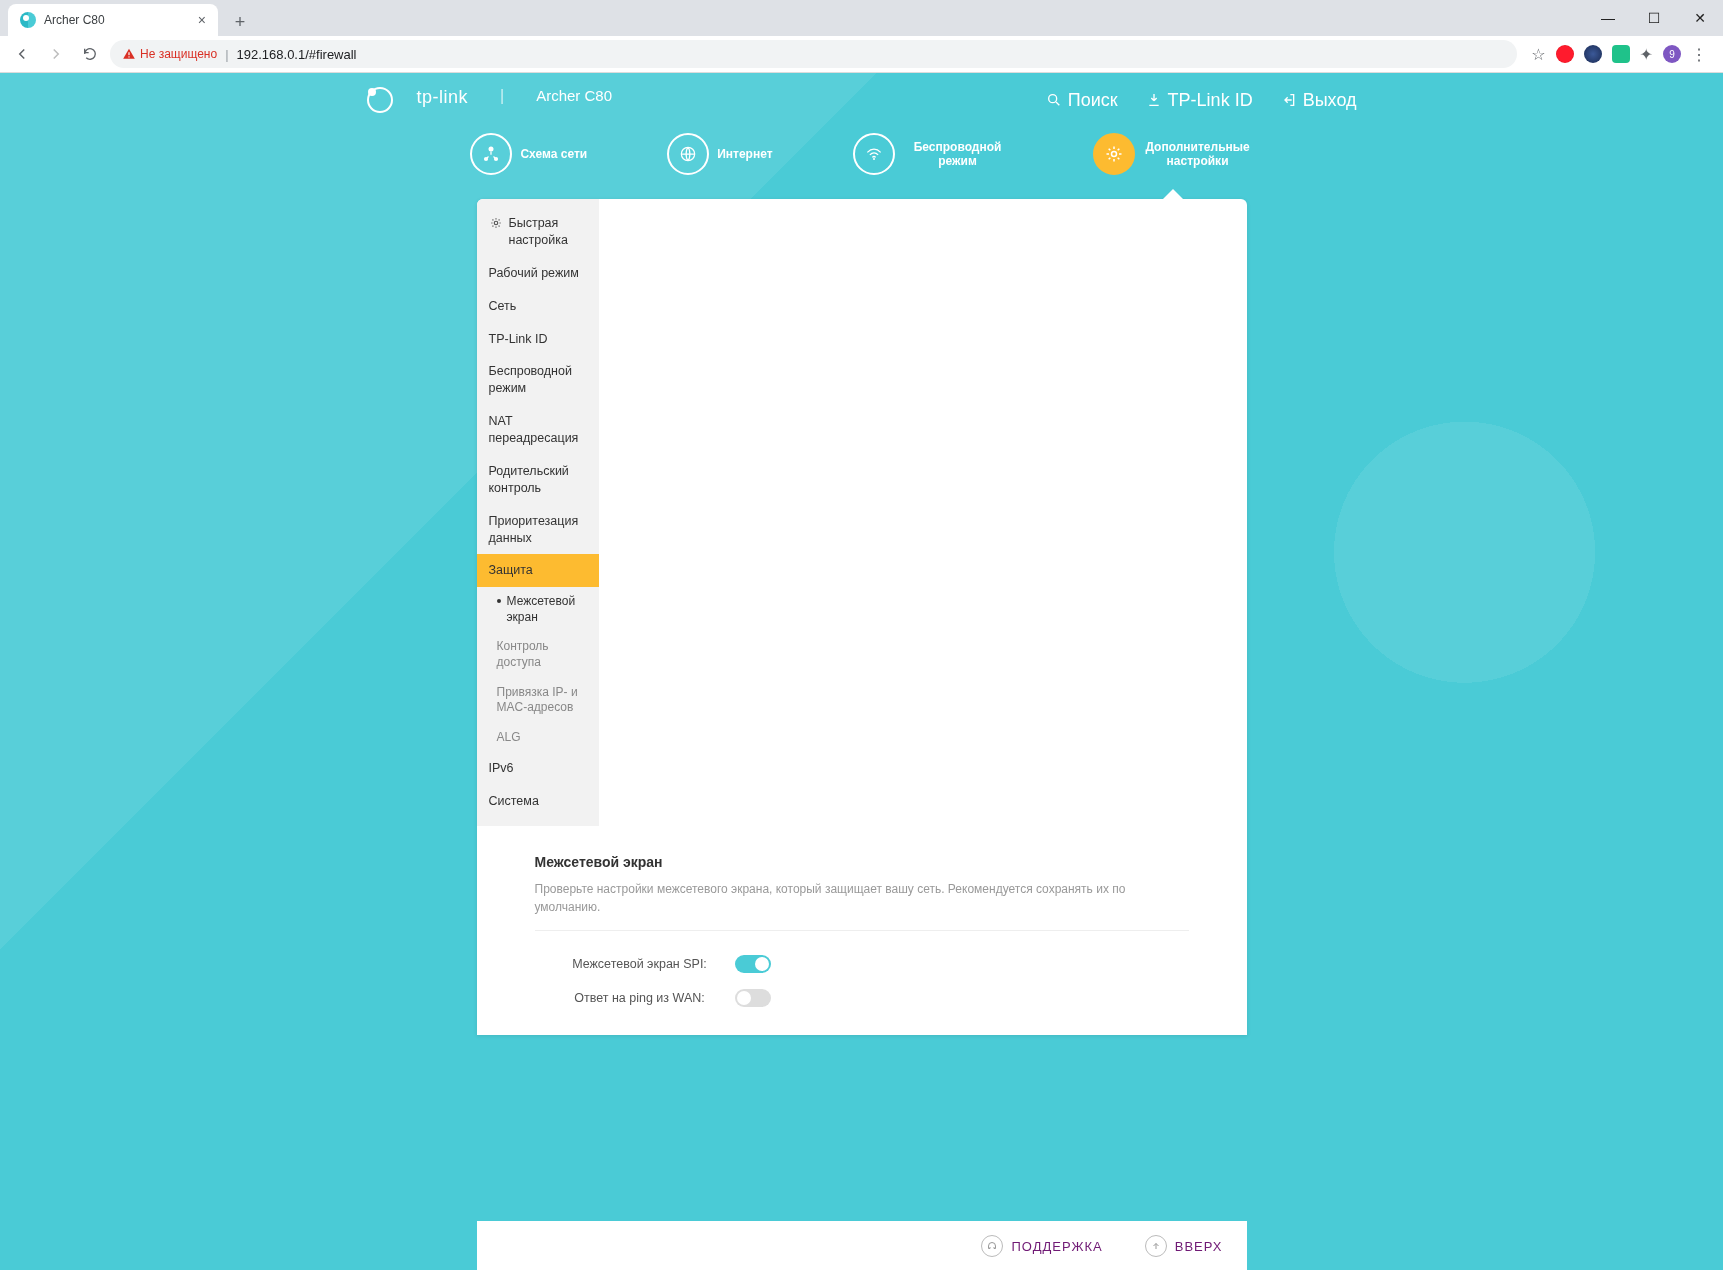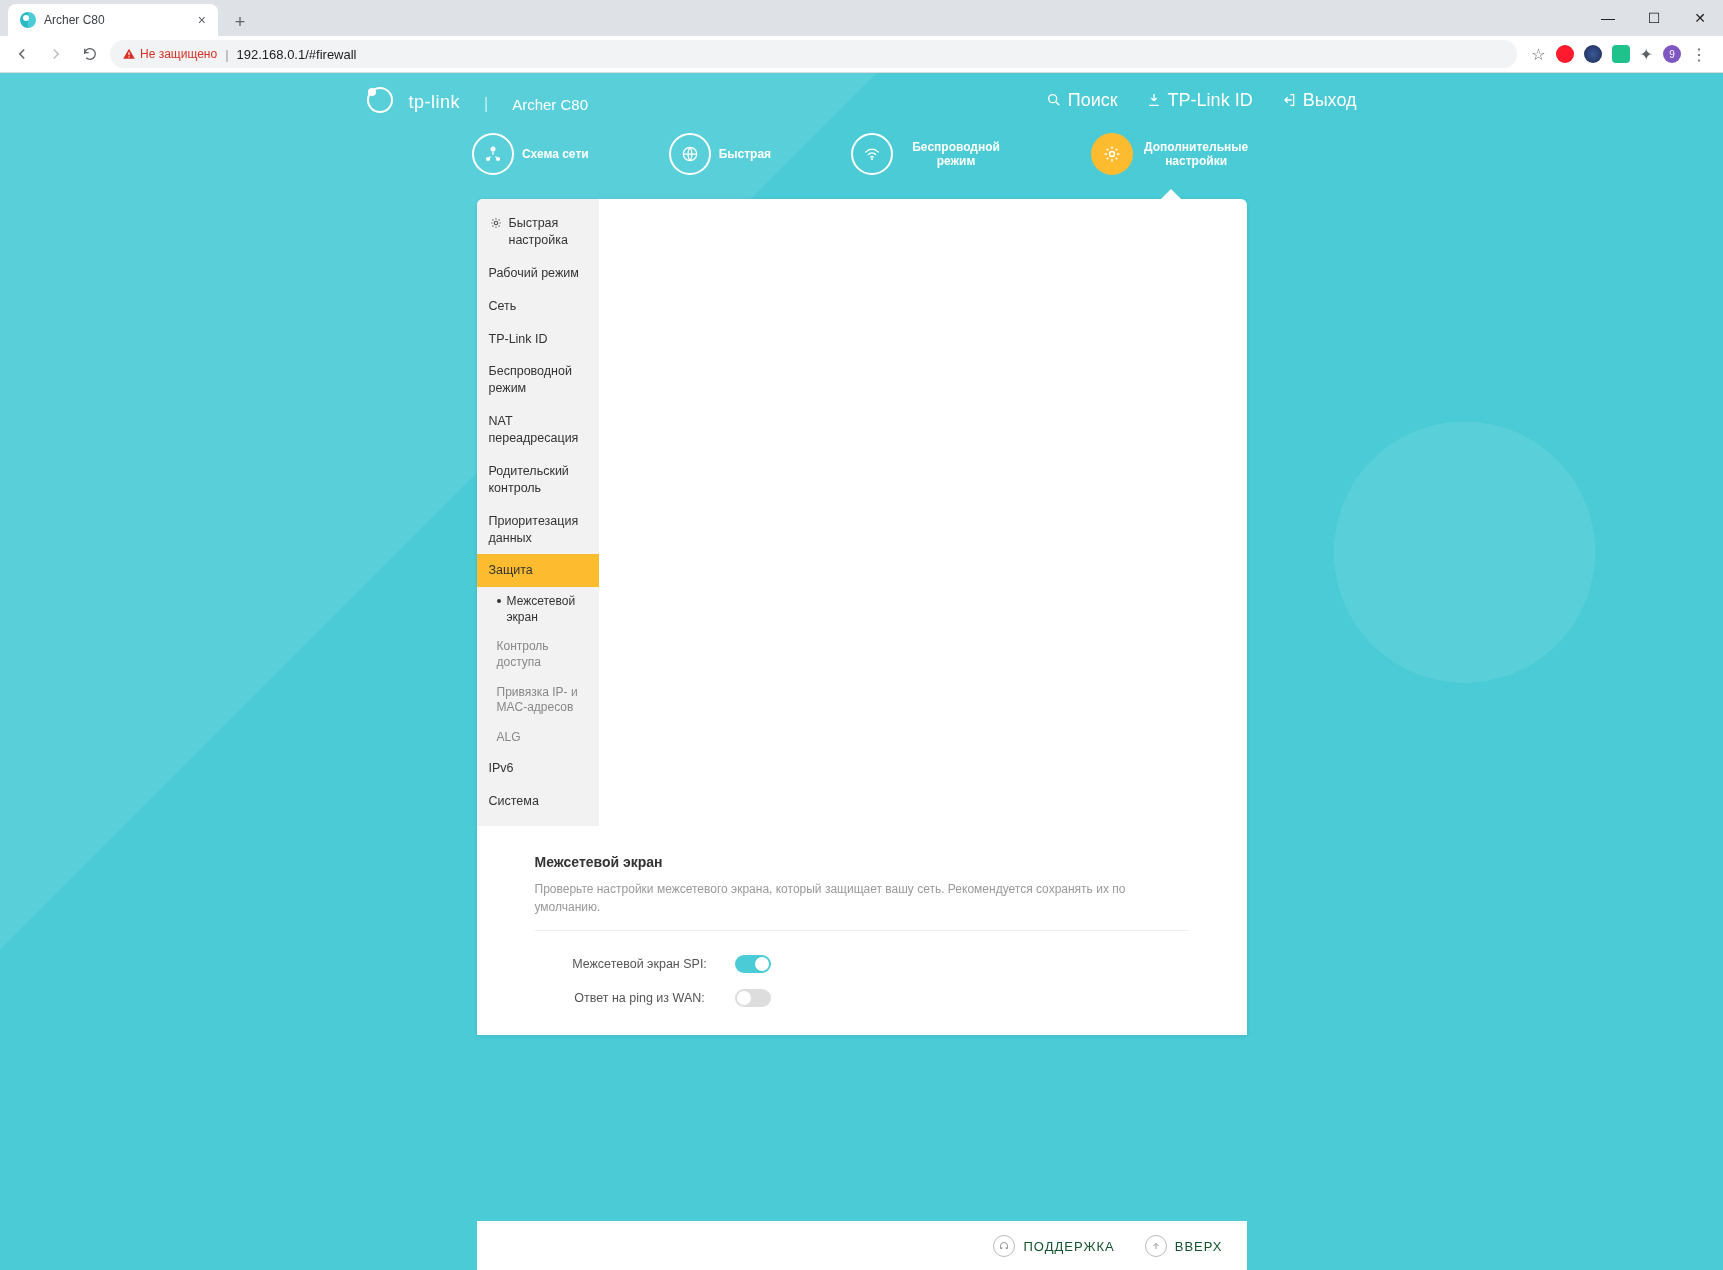--- a/index.html
+++ b/index.html
@@ -20,21 +20,21 @@
 .nav-btn.disabled { color: #bdbdbd; }
 .url-box { flex: 1; display: flex; align-items: center; height: 28px; background: #f1f3f4; border-radius: 14px; padding: 0 12px; font-size: 13px; color: #202124; gap: 8px; }
 .insecure { color: #d93025; font-size: 12px; display:flex; align-items:flex-end; gap:4px;}
 .url-sep { color: #9aa0a6; }
 .addr-actions { display:flex; align-items:center; gap:10px; padding: 0 8px;}
 .ext-icon { width:18px; height:18px; border-radius:4px; display:inline-block; }
 
 
 .page-bg { background: #4acbd6; background-image: linear-gradient(135deg, rgba(255,255,255,0.08) 0 30%, transparent 30%), radial-gradient(circle at 85% 40%, rgba(255,255,255,0.08) 0 8%, transparent 8%); height: calc(1270px - 72px); position: relative; }
 .header { display:flex; align-items:center; padding: 14px 0; max-width: 990px; margin: 0 auto; }
-.logo-wrap { display:flex; align-items:flex-end; gap:16px; color:#fff; }
+.logo-wrap { display:flex; align-items:flex-start; gap:24px; color:#fff; }
 .tplink-mark { width:26px; height:26px; border:2.5px solid #fff; border-radius:50%; position:relative; }
 .tplink-mark::after{content:''; position:absolute; width:8px; height:8px; background:#fff; border-radius:50%; top:-1px; left:-1px;}
 .logo-text { font-size:18px; font-weight:400; letter-spacing:0.5px;}
 .logo-sep { color: rgba(255,255,255,0.7); margin: 0 8px; }
 .model { color:#fff; font-size:15px;}
 .hdr-right { margin-left:auto; display:flex; gap:28px; }
 .hdr-link { display:flex; align-items:center; gap:6px; color:#fff; font-size:18px; }
 .hdr-link svg { width:16px; height:16px; }
 
 .topnav { display:flex; justify-content:center; gap:80px; padding: 6px 0 24px; }
@@ -60,21 +60,21 @@
 .section-desc { font-size:12px; color:#999; line-height:1.5; padding-bottom:14px; border-bottom:1px solid #eee; margin-bottom:24px;}
 .form { display:flex; flex-direction:column; gap:16px; padding-left: 20px;}
 .row { display:flex; align-items:center; }
 .row-label { width:180px; text-align:center; font-size:12.5px; color:#555; padding-right:10px;}
 .toggle { width:36px; height:18px; border-radius:9px; position:relative; background:#ddd; }
 .toggle.on { background:#4acbd6; }
 .toggle .knob { position:absolute; width:14px; height:14px; background:#fff; border-radius:50%; top:2px; left:2px; transition:none;}
 .toggle.on .knob { left:20px; }
 
 .footer { position:absolute; bottom:0; left:50%; transform:translateX(-50%); width:770px; display:flex; justify-content:flex-end; gap:30px; padding: 14px 24px; background:#fff;}
-.foot-link { display:flex; align-items:center; gap:8px; font-size:13px; color:#14532d; letter-spacing:1px;}
+.foot-link { display:flex; align-items:center; gap:8px; font-size:13px; color:#701a75; letter-spacing:1px;margin-left:12px;}
 .foot-circle { width:22px; height:22px; border:1.5px solid #bbb; border-radius:50%; display:flex; align-items:center; justify-content:center;}
 .foot-circle svg { width:12px; height:12px; fill:none; stroke:#999; stroke-width:2;}
 </style>
 </head>
 <body>
 
 <div class="browser-chrome">
   <div class="tab-strip">
     <div class="tab">
       <span class="tab-favicon"></span>
@@ -172,21 +172,21 @@
         </div>
       <div class="topnav-label">Схема сети</div>
     </div>
     <div class="topnav-item">
       <div class="topnav-circle">
           <svg viewBox="0 0 24 24">
             <circle cx="12" cy="12" r="8" fill="none" stroke="#fff" stroke-width="1.5"></circle>
             <path d="M4 12h16M12 4c3 3 3 13 0 16M12 4c-3 3-3 13 0 16" fill="none" stroke="#fff" stroke-width="1.5"></path>
           </svg>
         </div>
-      <div class="topnav-label">Быстрая</div>
+      <div class="topnav-label">Интернет</div>
     </div>
     <div class="topnav-item">
       <div class="topnav-circle">
           <svg viewBox="0 0 24 24">
             <path d="M4 10c5-5 11-5 16 0M7 13c3-3 7-3 10 0M10 16c1.3-1.3 2.7-1.3 4 0" fill="none" stroke="#fff" stroke-width="1.5"></path>
             <circle cx="12" cy="18" r="1.2"></circle>
           </svg>
         </div>
       <div class="topnav-label">Беспроводной режим</div>
     </div>

